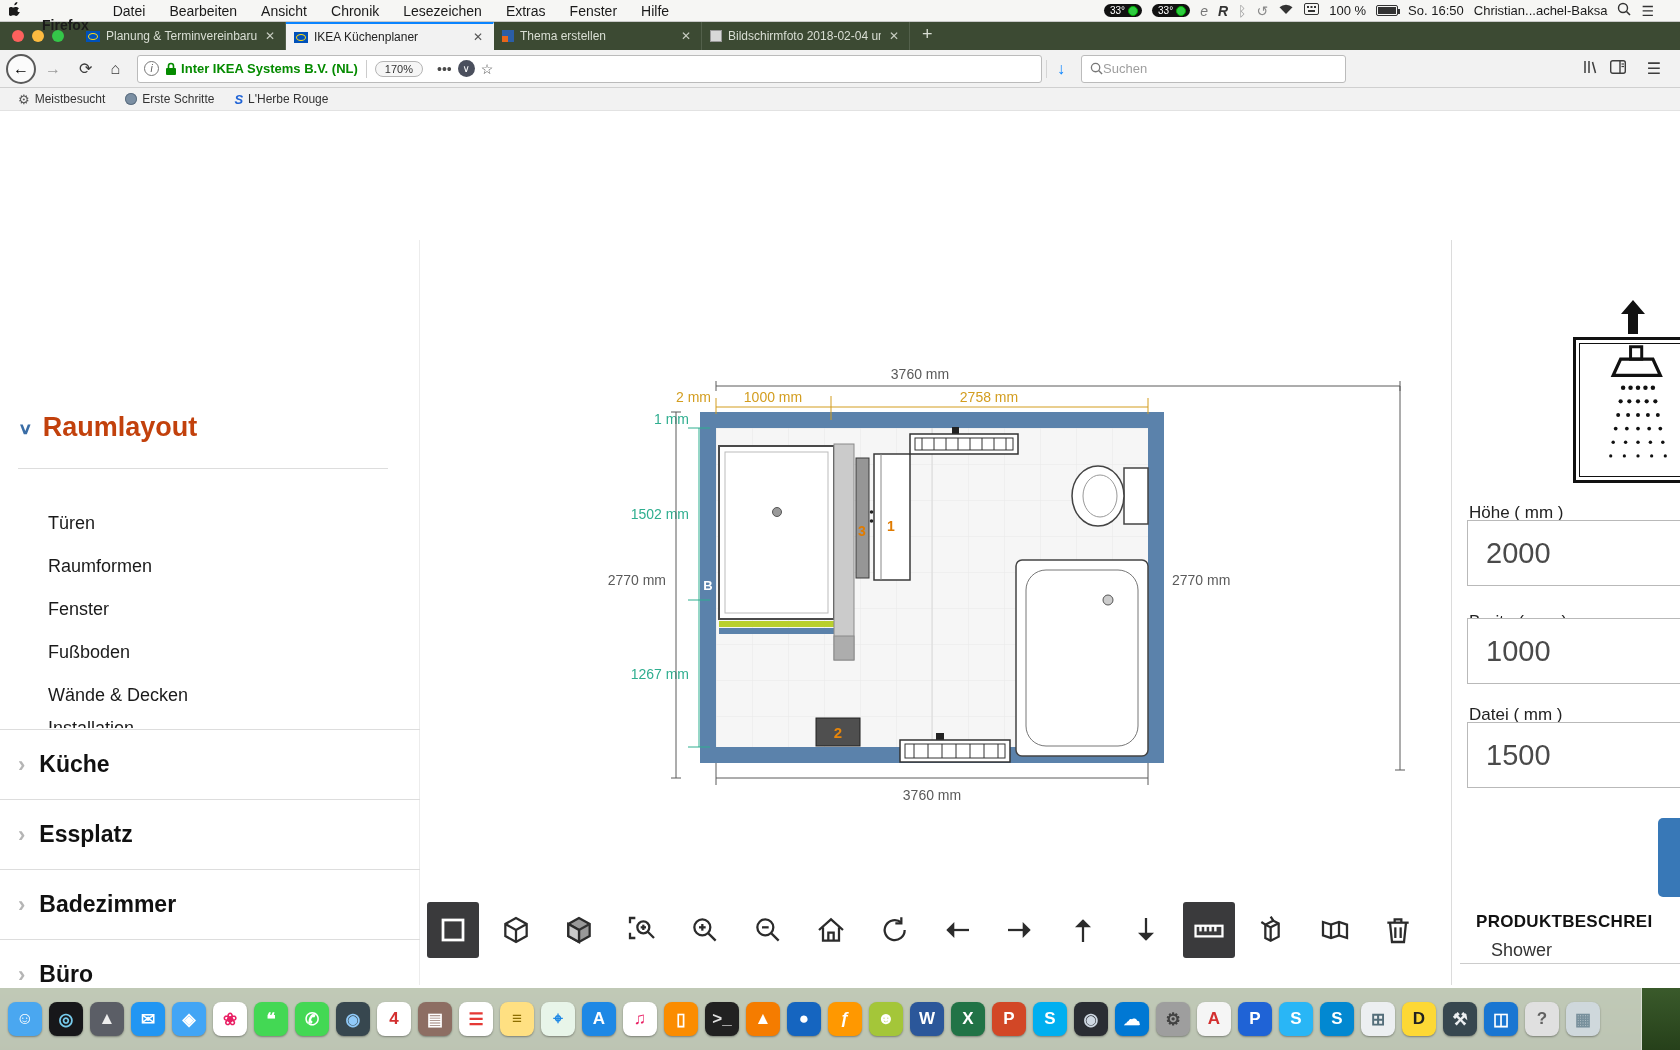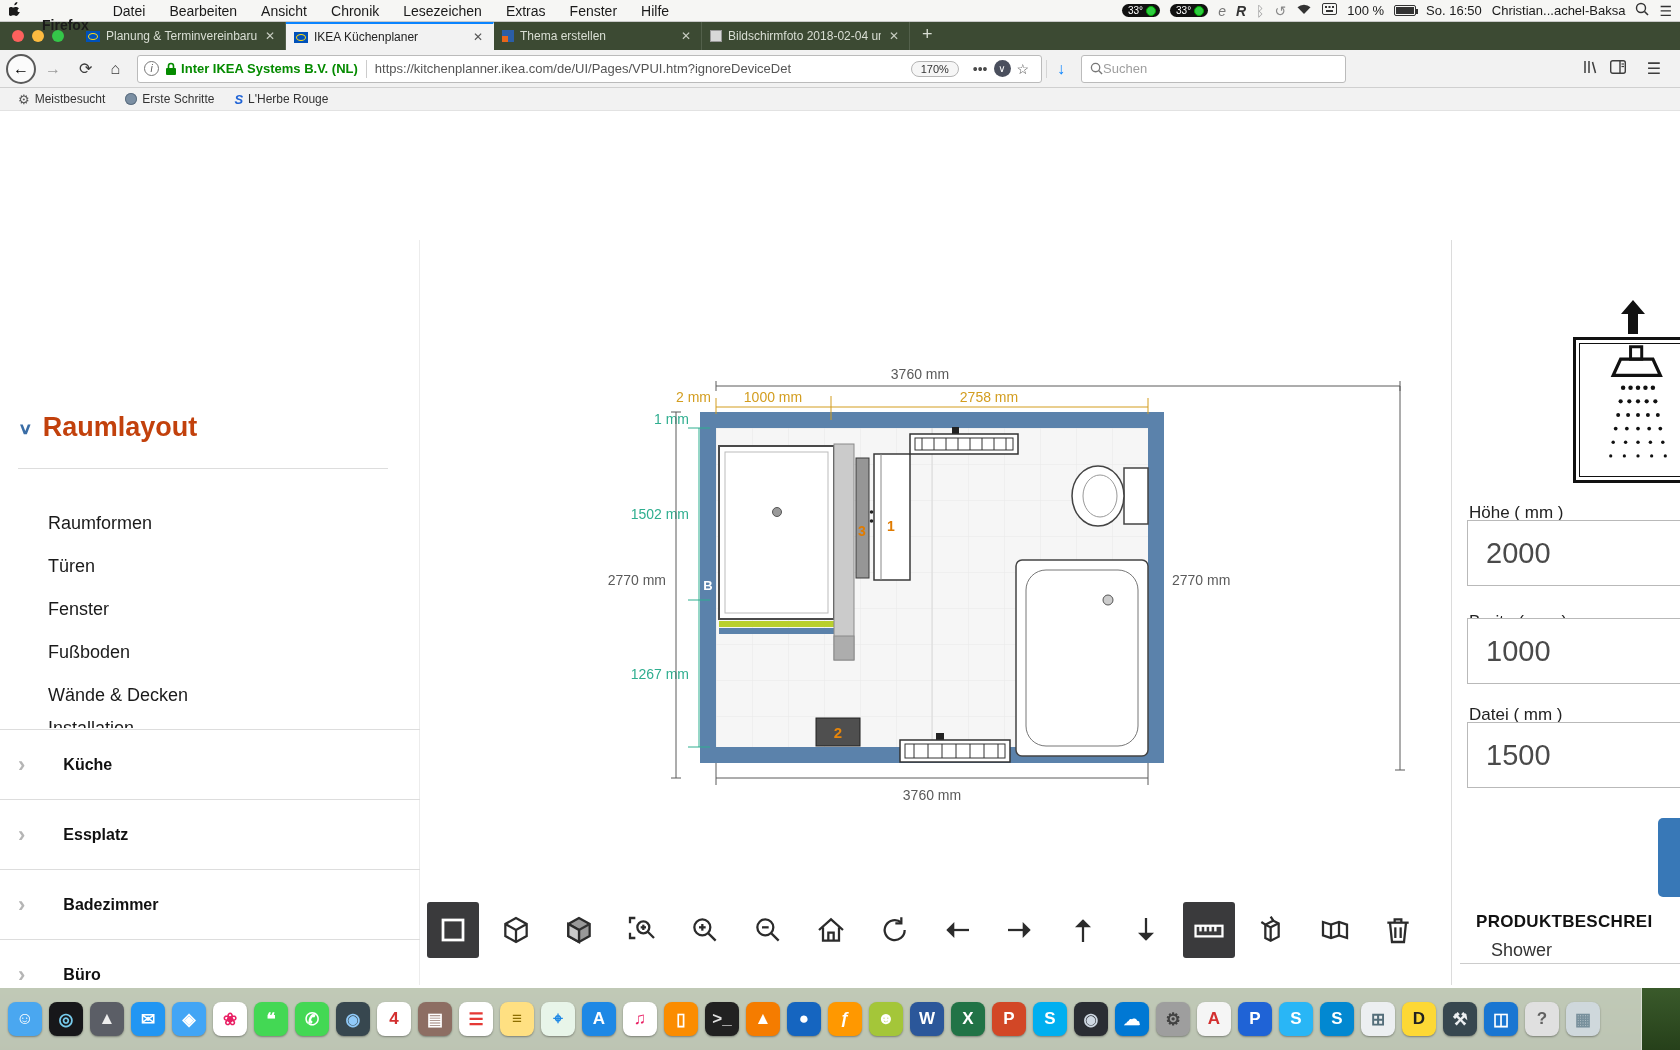--- a/index.html
+++ b/index.html
@@ -6,21 +6,21 @@
   html,body { width:1680px; height:1050px; overflow:hidden; background:#fff;
     font-family:"Liberation Sans", sans-serif; }
 
   
   .menubar { position:absolute; left:0; top:0; width:1680px; height:22px;
     background:#f6f6f4; border-bottom:1px solid #c9c9c9; display:flex; align-items:center;
     font-size:14px; color:#1a1a1a; z-index:50; }
   .mb-apple { width:30px; text-align:center; }
   .mb-item { padding:0 12px; white-space:nowrap; }
   .mb-item.bold { font-weight:bold;margin-top:28px; }
-  .mb-status { margin-left:auto; display:flex; align-items:center; gap:10px; padding-right:8px; font-size:13px; }
+  .mb-status { margin-left:auto; display:flex; align-items:center; gap:10px; padding-right:26px; font-size:13px; }
   .temp-pill { background:#111; color:#fff; font-size:10px; border-radius:9px; padding:1px 4px 1px 6px;
     display:flex; align-items:center; gap:3px; }
   .temp-dot { width:10px; height:10px; border-radius:50%; background:#2ecc40; border:1px solid #0a0; }
   .mb-ico { color:#333; font-size:14px; }
   .battery { width:22px; height:11px; border:1px solid #333; border-radius:2px; position:relative; }
   .battery::after { content:""; position:absolute; right:-3px; top:3px; width:2px; height:5px; background:#333; }
   .battery .fill { position:absolute; inset:1px; background:#333; }
 
   
   .tabbar { position:absolute; left:0; top:22px; width:1680px; height:28px; background:#3c4a33; z-index:49; display:flex; }
@@ -112,21 +112,21 @@
   .sec-open .chev { color:#3a6da6; font-size:20px; font-weight:bold; transform:scaleY(.8); }
   .sec-open .lbl { color:#c2410c; font-size:27px; font-weight:bold; }
   .side-hr { position:absolute; left:18px; top:228px; width:370px; height:1px; background:#ddd; }
   .side-items { position:absolute; left:48px; top:262px; width:340px; font-size:18px; color:#1a1a1a; }
   .side-item { display:block; height:43px; line-height:43px; }
   .side-item.clipped { height:11px; overflow:hidden; line-height:22px; }
   .side-sections { position:absolute; left:0; top:489px; width:420px; }
   .side-section { height:70px; border-top:1px solid #ddd; display:flex; align-items:center; gap:14px;
     padding-left:18px; }
   .side-section .chev { color:#b5b5b5; font-size:22px; font-weight:bold; }
-  .side-section .lbl { font-size:16px; font-weight:bold; color:#111;margin-left:24px; }
+  .side-section .lbl { font-size:23px; font-weight:bold; color:#111; }
 
   
   .canvas { position:absolute; left:420px; top:240px; width:1031px; height:745px; background:#fff; }
   .plan-svg { position:absolute; left:140px; top:110px; }
   .ptoolbar { position:absolute; left:7px; top:662px; display:flex; gap:11px; }
   .pt-btn { width:52px; height:56px; border-radius:3px; display:flex; align-items:center; justify-content:center; }
   .pt-btn.dark { background:#3a3a3c; }
   .pt-btn svg { stroke:#2b2b2b; fill:none; stroke-width:1.7; }
   .pt-btn.dark svg { stroke:#fff; }
 
@@ -254,21 +254,20 @@
   <span class="nav-btn">⟳</span>
   <span class="nav-btn">⌂</span>
   <div class="urlbar">
     <span class="info-i">i</span>
     <svg width="12" height="14" viewBox="0 0 12 14">
         <rect x="1" y="6" width="10" height="7" rx="1" fill="#058b00"></rect>
         <path d="M3.5 6 V4 a2.5 2.5 0 0 1 5 0 V6" fill="none" stroke="#058b00" stroke-width="1.6"></path>
       </svg>
     <span class="sec-name">Inter IKEA Systems B.V. (NL)</span>
     <span class="url-sep"></span>
-    <span class="url-text">https://kitchenplanner.ikea.com/de/UI/Pages/VPUI.htm?ignoreDeviceDet</span>
     <span class="url-fadeout"></span>
     <span class="zoom-pill">170%</span>
     <span class="url-ico">•••</span>
     <span class="pocket">∨</span>
     <span class="url-ico">☆</span>
   </div>
   <span class="dl-arrow">↓</span>
   <div class="searchbox">
     <svg width="13" height="13" viewBox="0 0 14 14">
         <circle cx="6" cy="6" r="4.5" fill="none" stroke="#777" stroke-width="1.4"></circle>
@@ -384,22 +383,22 @@
 </div>
 
 <div class="sidebar">
   <div class="sec-open">
     <span class="chev">∨</span>
     <span class="lbl">Raumlayout</span>
   </div>
   <div class="side-hr"></div>
   <div class="side-items">
 
-  <span class="side-item">Raumformen</span>
-      <span class="side-item">Türen</span>
+  <span class="side-item">Türen</span>
+      <span class="side-item">Raumformen</span>
       <span class="side-item">Fenster</span>
       <span class="side-item">Fußboden</span>
       <span class="side-item">Wände &amp; Decken</span>
       <span class="side-item clipped">Installation</span>
     </div>
   <div class="side-sections">
 
   <div class="side-section">
         <span class="chev">›</span>
         <span class="lbl">Küche</span>

